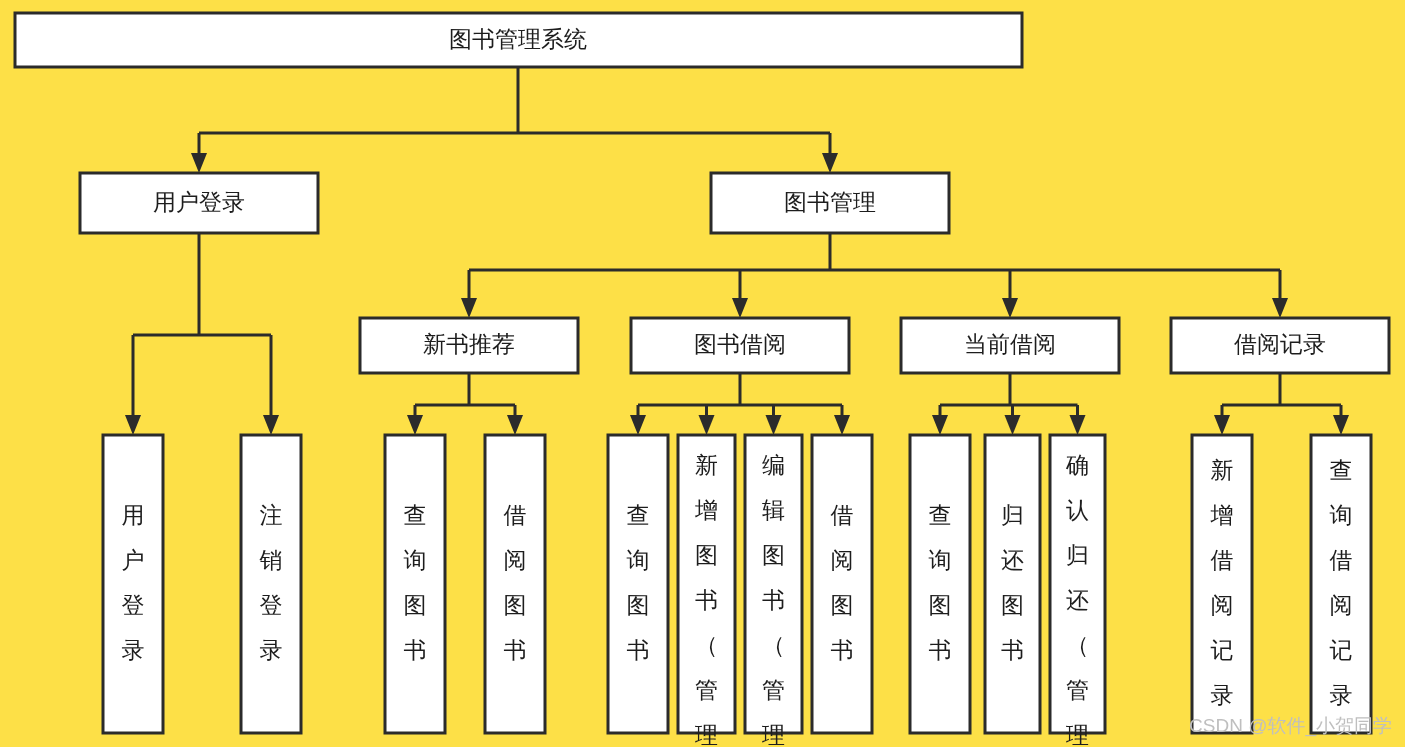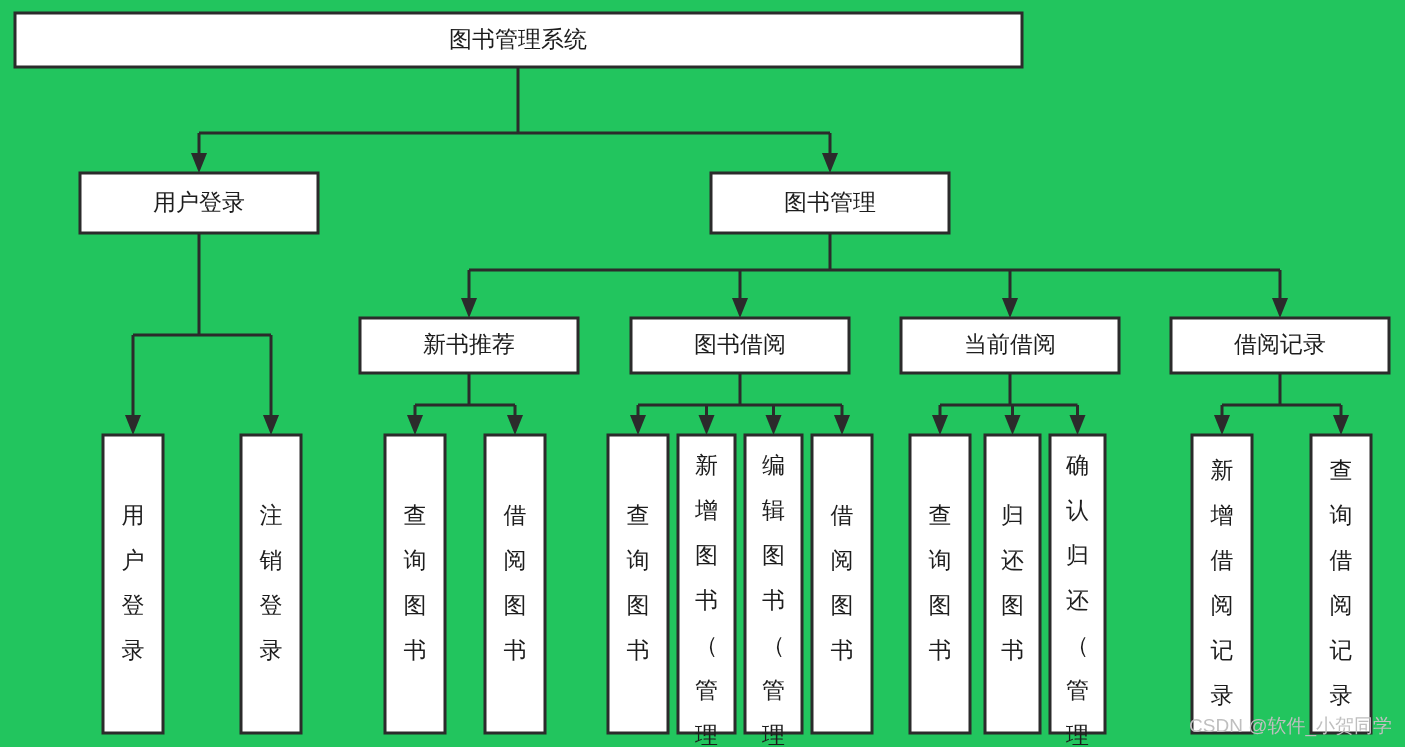--- a/index.html
+++ b/index.html
@@ -8,21 +8,21 @@
     padding: 0;
     background: #ffffff;
   }
   body {
     font-family: "Liberation Sans", "DejaVu Sans", sans-serif;
   }
   #diagram-root {
     position: relative;
     width: 1405px;
     height: 747px;
-    background: #22c55e;
+    background: #fde047;
     overflow: hidden;
   }
   svg.diagram-canvas {
     position: absolute;
     left: 0;
     top: 0;
     width: 1405px;
     height: 747px;
     display: block;
   }

